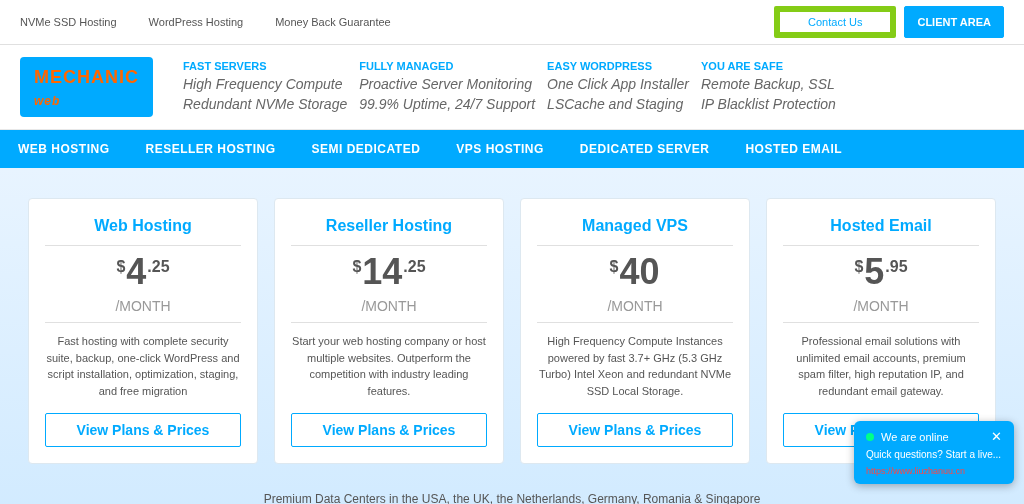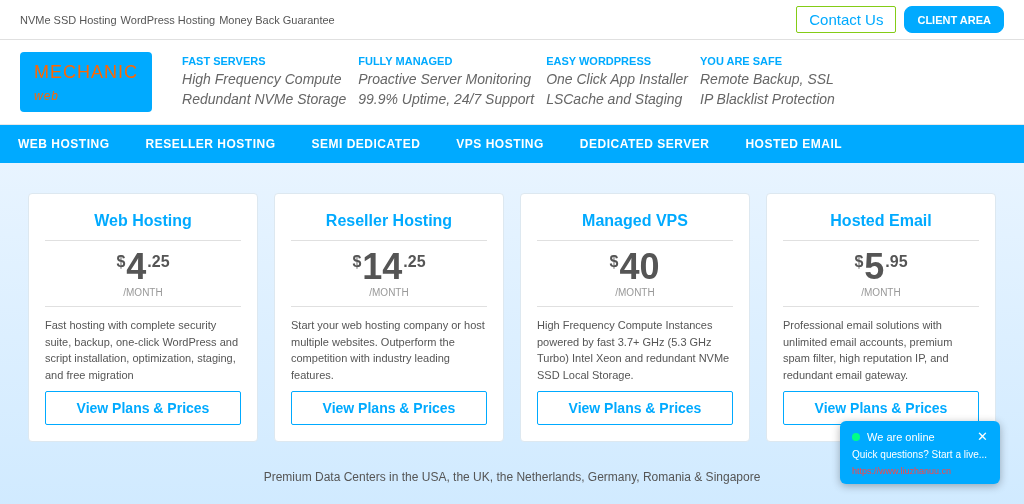--- a/index.html
+++ b/index.html
@@ -7,57 +7,57 @@
 
     
     .top-bar {
       background: #fff;
       border-bottom: 1px solid #e0e0e0;
       padding: 6px 20px;
       display: flex;
       align-items: center;
       justify-content: space-between;
     }
-    .top-bar-links { display: flex; gap: 4px; font-size: 11px; color: #555; }
+    .top-bar-links { display: flex; gap: 32px; font-size: 11px; color: #555; }
     .top-bar-links span { cursor: pointer; }
     .top-bar-btns { display: flex; gap: 8px; }
     .btn-contact {
       background: #fff;
-      border: 1px solid #84cc16;
+      border: 6px solid #84cc16;
       color: #00aaff;
-      padding: 4px 12px;
-      font-size: 15px;
+      padding: 4px 28px;
+      font-size: 11px;
       cursor: pointer;
       border-radius: 2px;
     }
     .btn-client {
       background: #00aaff;
       border: 1px solid #00aaff;
       color: #fff;
       padding: 4px 12px;
       font-size: 11px;
       cursor: pointer;
-      border-radius: 8px;
+      border-radius: 2px;
       font-weight: bold;
     }
 
     
     .header {
       background: #fff;
       padding: 12px 20px;
       display: flex;
       align-items: center;
       gap: 30px;
       border-bottom: 1px solid #e8e8e8;
     }
     .logo {
       background: #00aaff;
       color: #fff;
       font-size: 22px;
-      font-weight: 400;
+      font-weight: 700;
       padding: 8px 14px;
       border-radius: 4px;
       letter-spacing: 1px;
       line-height: 1;
     }
     .logo span { color: #ff6600; font-size: 18px; }
     .header-features {
       display: flex;
       gap: 12px;
       flex: 1;
@@ -128,27 +128,27 @@
     }
     .price-amount {
       display: flex;
       align-items: flex-start;
       justify-content: center;
       gap: 1px;
     }
     .price-dollar { font-size: 16px; color: #555; font-weight: bold; margin-top: 4px; }
     .price-main { font-size: 36px; color: #555; font-weight: bold; line-height: 1; }
     .price-cents { font-size: 16px; color: #555; font-weight: bold; margin-top: 4px; }
-    .price-period { font-size: 10px; color: #999; text-transform: uppercase; text-align: center; margin-top: 2px; }
+    .price-period { font-size: 14px; color: #999; text-transform: uppercase; text-align: center; margin-top: 8px; }
     .card-desc {
       font-size: 11px;
       color: #555;
       line-height: 1.5;
-      margin: 10px 0 8px;
-      text-align: left;
+      margin: 10px 0 14px;
+      text-align: center;
     }
     .btn-view {
       display: block;
       width: 100%;
       background: #fff;
       border: 1px solid #00aaff;
       color: #00aaff;
       padding: 8px;
       font-size: 14px;
       font-weight: bold;
@@ -162,21 +162,21 @@
       font-size: 12px;
       color: #555;
       margin-bottom: 0;
       padding: 8px 0;
     }
 
     
     .chat-widget {
       position: fixed;
       bottom: 20px;
-      right: 24px;
+      right: 10px;
       background: #00aaff;
       color: #fff;
       border-radius: 6px;
       padding: 8px 12px;
       width: 160px;
       font-size: 11px;
       box-shadow: 0 2px 8px rgba(0,0,0,0.3);
       z-index: 999;
     }
     .chat-header {

